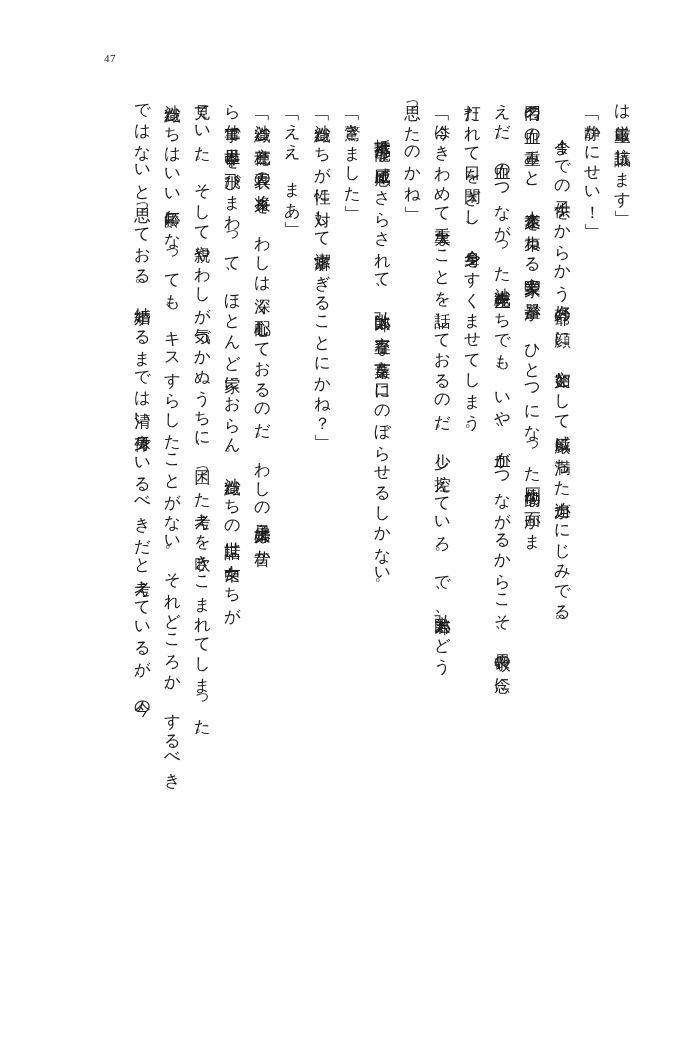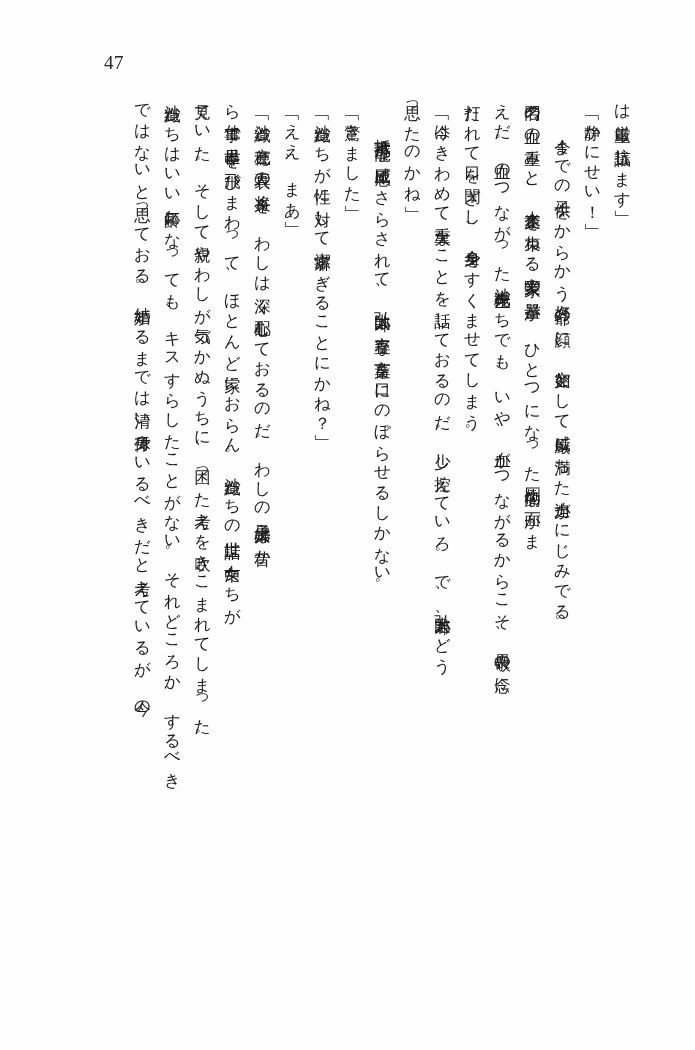--- a/index.html
+++ b/index.html
@@ -19,21 +19,21 @@
     position: relative;
     width: 695px;
     height: 1050px;
     background: #fefefe;
     box-sizing: border-box;
   }
   .page-number {
     position: absolute;
     top: 52px;
     left: 104px;
-    font-size: 19px;
+    font-size: 11px;
     font-family: "Liberation Serif", "DejaVu Serif", serif;
     color: #222;
     letter-spacing: 0.5px;
   }
   .text-block {
     position: absolute;
     top: 92px;
     right: 58px;
     bottom: 48px;
     left: 60px;

